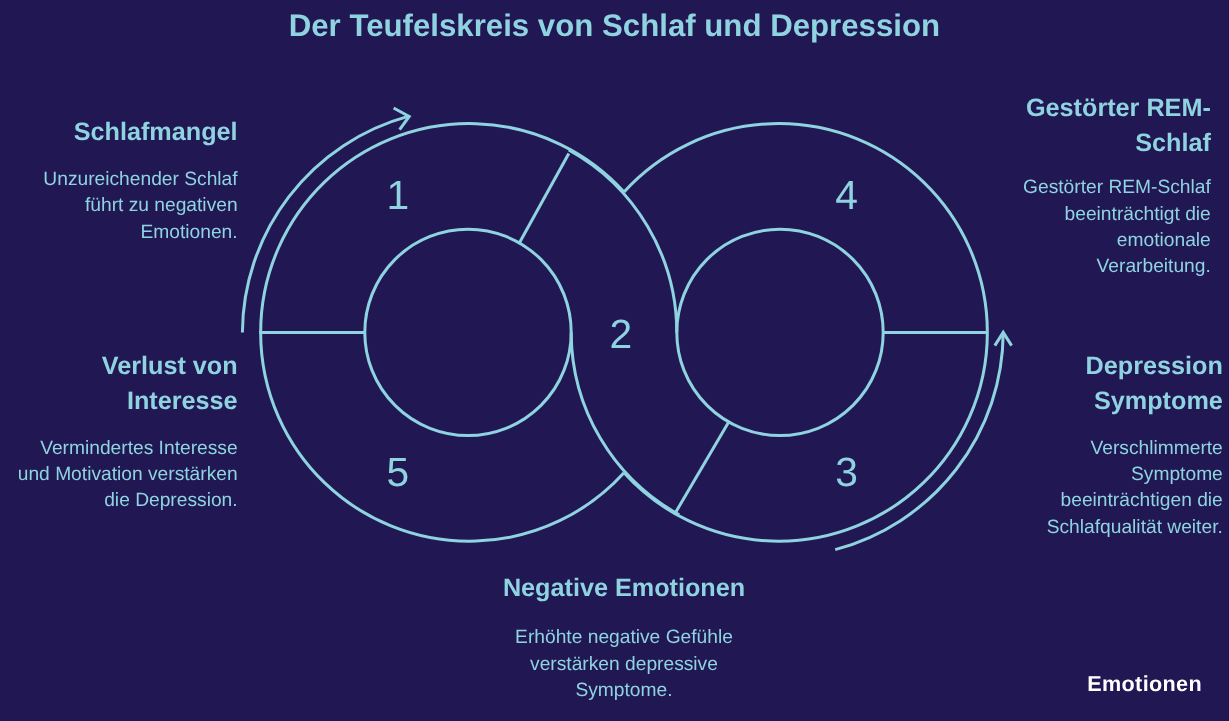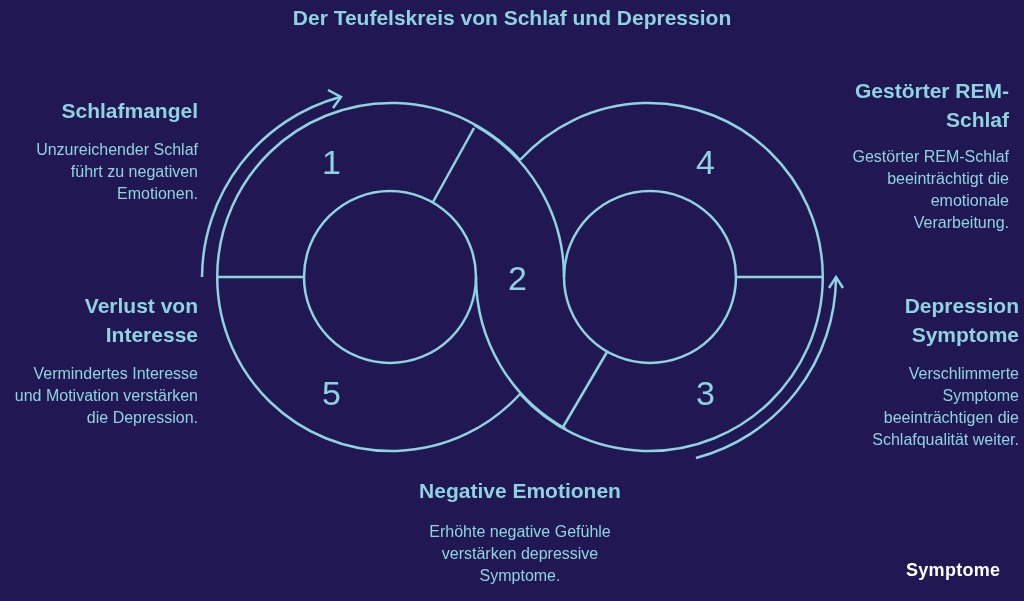--- a/index.html
+++ b/index.html
@@ -1,18 +1,18 @@
 <!DOCTYPE html>
 <html><head>
 <meta charset="utf-8">
 <style>
   html, body { margin:0; padding:0; }
   body { width:1024px; height:601px; background:#211853; position:relative; overflow:hidden;
          font-family:"Liberation Sans", "DejaVu Sans", sans-serif; color:#8fd3e0; }
-  .title { position:absolute; left:0; width:1024px; top:6px; text-align:center; font-size:21px; font-weight:bold; color:#8fd3e0; }
+  .title { position:absolute; left:0; width:1024px; top:6px; text-align:center; font-size:26px; font-weight:bold; color:#8fd3e0; }
   .block { position:absolute; }
   .block h3 { margin:0; font-size:21px; font-weight:bold; line-height:29px; color:#8fd3e0; }
   .block p { margin:12px 0 0 0; font-size:16px; line-height:22px; color:#8fd3e0; }
   .right-align { text-align:right; }
   .left-align { text-align:right; }
   .center-align { text-align:center; }
   svg.diagram { position:absolute; left:0; top:0; }
   .num { font-family:"Liberation Sans", "DejaVu Sans", sans-serif; font-size:34px; fill:#8fd3e0; }
   .logo { position:absolute; left:906px; top:560px; font-size:18px; font-weight:bold; color:#ffffff; letter-spacing:0.3px; }
 </style>
@@ -69,13 +69,13 @@
 <div class="block left-align" style="left:839px; top:291px; width:180px;">
   <h3>Depression Symptome</h3>
   <p style="margin-top:14px;">Verschlimmerte Symptome beeinträchtigen die Schlafqualität weiter.</p>
 </div>
 
 <div class="block center-align" style="left:395px; top:476px; width:250px;">
   <h3>Negative Emotionen</h3>
   <p style="margin-top:16px; padding:0 30px;">Erhöhte negative Gefühle verstärken depressive Symptome.</p>
 </div>
 
-<div class="logo">Symptome</div>
+<div class="logo">Emotionen</div>
 
 </body></html>

